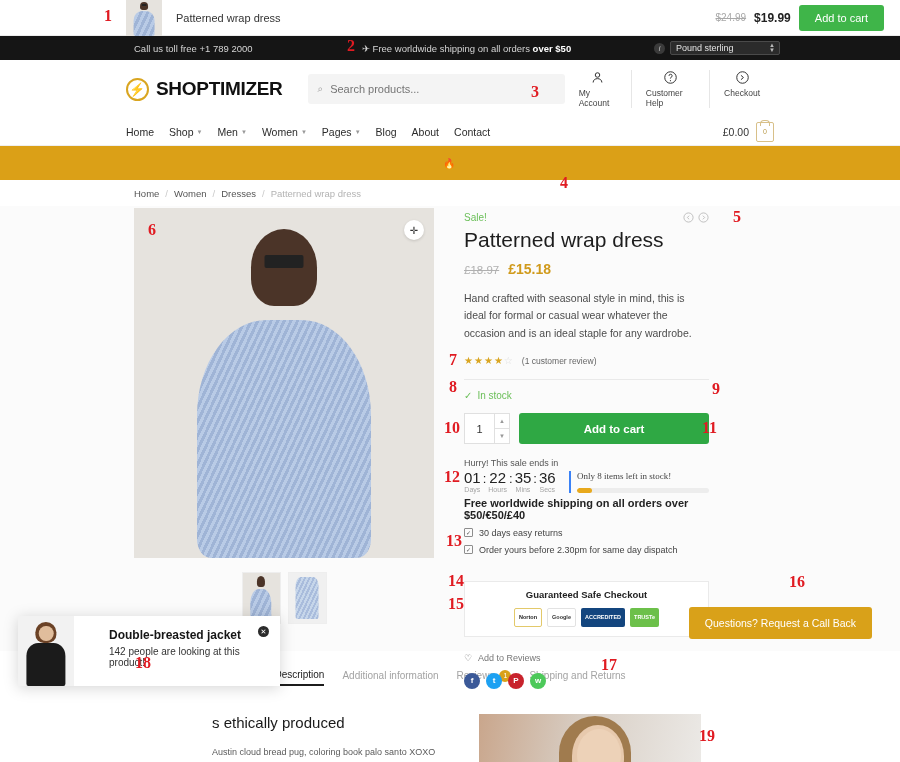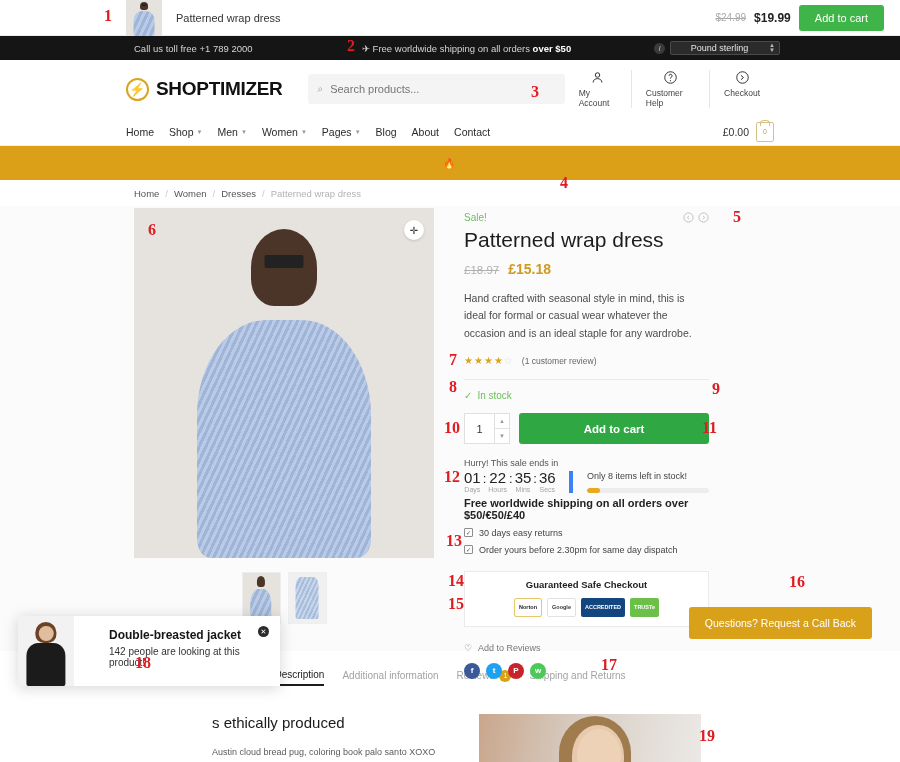--- a/index.html
+++ b/index.html
@@ -40,21 +40,21 @@
   .topbar-ship b { color: #fff; }
   .topbar-right { margin-left: auto; margin-right: 120px; display: flex; align-items: center; gap: 5px; }
   .info-dot {
     width: 11px; height: 11px; border-radius: 50%; background: #3a3a3a;
     color: #ccc; font-size: 7px; display: flex; align-items: center;
     justify-content: center; font-style: italic;
   }
   .currency-sel {
     background: #2b2b2b; border: 1px solid #4a4a4a; color: #e4e4e4;
     font-size: 9px; padding: 1px 16px 1px 5px; border-radius: 2px;
-    width: 110px; position: relative; text-align: center;
+    width: 110px; position: relative;
   }
   .currency-sel .arrows {
     position: absolute; right: 4px; top: 50%; transform: translateY(-50%);
     font-size: 6px; line-height: 5px; color: #bbb;
   }
 
   
   .header { height: 58px; display: flex; align-items: center; background: #fff; }
   .logo-wrap { margin-left: 126px; display: flex; align-items: center; gap: 7px; }
   .logo-mark {
@@ -189,33 +189,33 @@
   }
 
   .urgency { display: flex; margin-top: 14px; align-items: flex-end; }
   .countdown-col { width: 105px; }
   .cd-label { font-size: 9px; color: #555; }
   .cd-nums { display: flex; align-items: baseline; gap: 2px; margin-top: 2px; }
   .cd-unit { text-align: center; }
   .cd-num { font-size: 15px; color: #222; line-height: 1.05; }
   .cd-name { font-size: 7px; color: #a5a5a5; }
   .cd-colon { font-size: 13px; color: #222; }
-  .stock-col { flex: 1; border-left: 4px solid #3b82f6; padding-left: 14px; }
+  .stock-col { flex: 1; border-left: 2px solid #3b82f6; padding-left: 6px; font-family: Liberation Serif, serif; }
   .stock-text { font-size: 9px; color: #444; }
   .stock-track { height: 5px; background: #ededed; border-radius: 3px; margin-top: 7px; overflow: hidden; }
   .stock-fill { height: 100%; width: 11%; background: #e8a91d; border-radius: 3px; }
 
   .ship-note { font-size: 11px; font-weight: bold; color: #222; margin-top: 4px; }
   .perk { font-size: 9px; color: #444; display: flex; align-items: center; gap: 6px; margin-top: 7px; }
   .perk-box {
     width: 9px; height: 9px; border: 1px solid #8d8d8d; border-radius: 1px;
     font-size: 6px; display: flex; align-items: center; justify-content: center; color: #555;
   }
 
-  .safe-box { border: 1px solid #eaeaea; background: #fff; padding: 7px 9px 9px; margin-top: 16px; }
+  .safe-box { border: 1px solid #eaeaea; background: #fff; padding: 7px 9px 9px; margin-top: 26px; }
   .safe-title { font-size: 9.5px; font-weight: bold; text-align: center; color: #222; }
   .badges { display: flex; gap: 5px; justify-content: center; margin-top: 8px; align-items: center; }
   .badge { height: 19px; display: flex; align-items: center; justify-content: center;
            font-size: 5.5px; font-weight: bold; color: #fff; border-radius: 2px; padding: 0 4px; }
   .b-norton { background: #fff; border: 1px solid #e3c96a; color: #222; }
   .b-google { background: #fff; border: 1px solid #e2e2e2; color: #333; }
   .b-bbb { background: #13457e; }
   .b-truste { background: #6cc04a; }
 
   .wishlist { display: flex; align-items: center; gap: 6px; margin-top: 16px; font-size: 9px; color: #777; cursor: pointer; }

